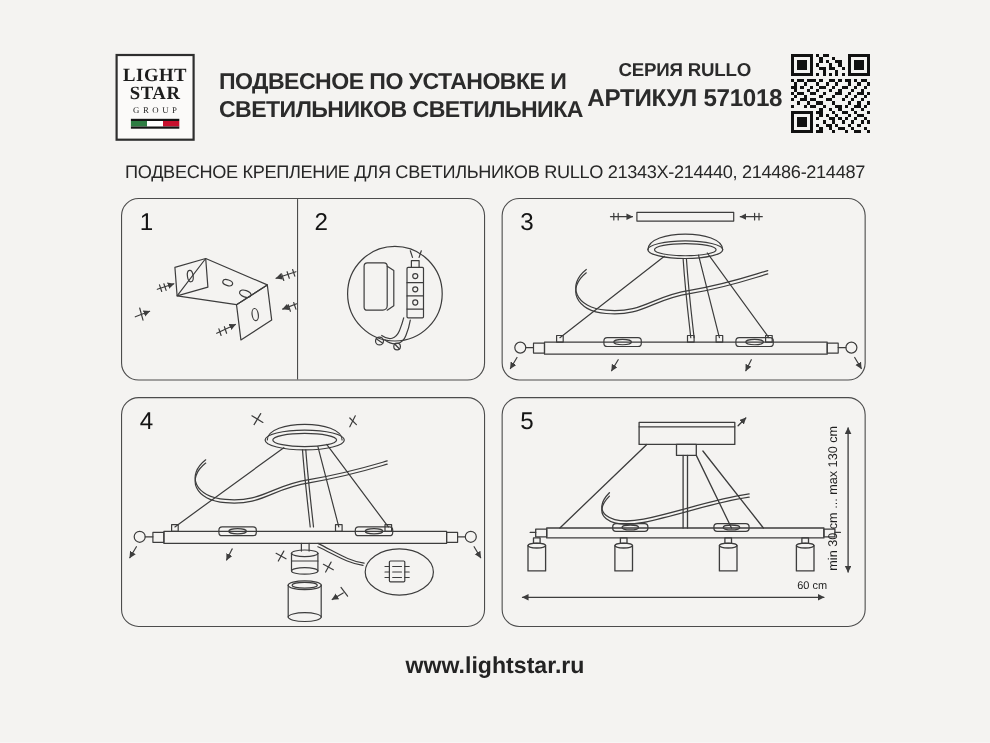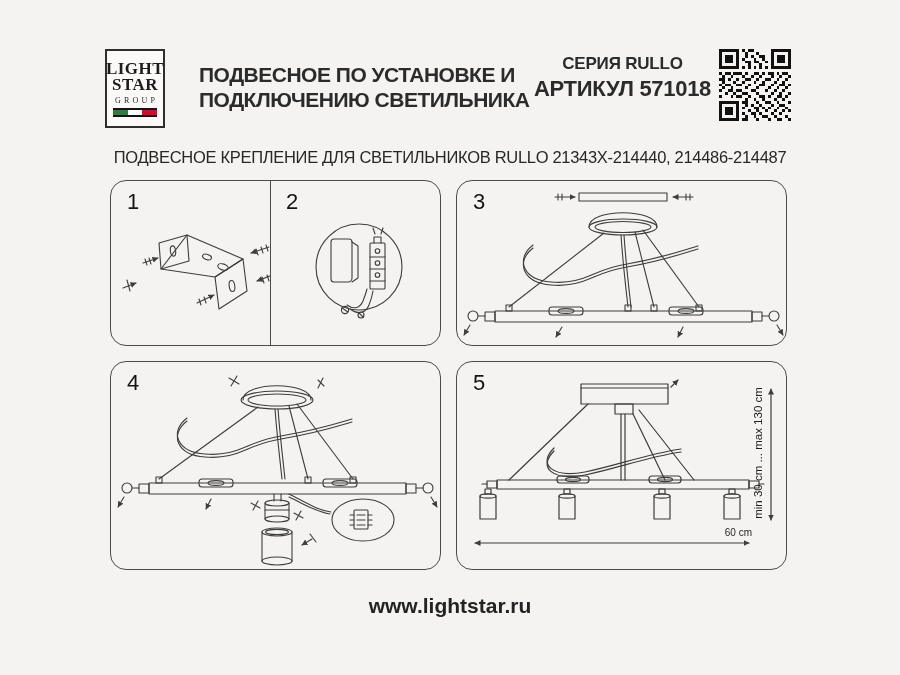--- a/index.html
+++ b/index.html
@@ -4,21 +4,21 @@
 <style>
   html,body { margin:0; padding:0; }
   .page {
     position:relative; width:900px; height:675px;
     background:#f4f3f1; color:#2b2b2b;
     font-family:"Liberation Sans", sans-serif;
     overflow:hidden;
   }
   
   .logo-box {
-    position:absolute; left:105px; top:49px; width:60px; height:79px;
+    position:absolute; left:105px; top:49px; width:72px; height:79px;
     border:2px solid #2e2e2e; background:#fbfaf9; box-sizing:border-box;
     display:flex; flex-direction:column; align-items:center; justify-content:center;
   }
   .logo-word { font-family:"Liberation Serif", serif; font-weight:700; font-size:17px; line-height:16px; letter-spacing:.5px; color:#1d1d1d; }
   .logo-group { font-family:"Liberation Serif", serif; font-weight:400; font-size:8px; letter-spacing:3.2px; margin-top:3px; margin-left:3px; color:#2a2a2a; }
   .logo-flag { width:44px; height:5px; margin-top:3px;
     border-top:2px solid #141414; border-bottom:2px solid #141414;
     background:linear-gradient(90deg,#2e7d43 0 33%,#ffffff 33% 67%,#c8102e 67%); }
   .main-title { position:absolute; left:199px; top:62px; font-weight:700; font-size:21px; line-height:25px; letter-spacing:-.5px; color:#2b2b2b; }
   .series-block { position:absolute; left:520px; top:54px; width:205px; text-align:center; }
@@ -57,21 +57,21 @@
 
   <div class="logo-box">
     <div class="logo-word">LIGHT</div>
     <div class="logo-word">STAR</div>
     <div class="logo-group">GROUP</div>
     <div class="logo-flag"></div>
   </div>
 
   <div class="main-title">
     <div>ПОДВЕСНОЕ ПО УСТАНОВКЕ И</div>
-    <div>ПОДКЛЮЧЕНИЮ СВЕТИЛЬНИКА</div>
+    <div>СВЕТИЛЬНИКОВ СВЕТИЛЬНИКА</div>
   </div>
 
   <div class="series-block">
     <div class="series-line">СЕРИЯ RULLO</div>
     <div class="article-line">АРТИКУЛ 571018</div>
   </div>
 
   <svg class="qr" viewBox="0 0 25 25" shape-rendering="crispEdges">
     <rect x="0" y="0" width="25" height="25" fill="#f4f3f1"></rect>
     <g fill="#111111">

